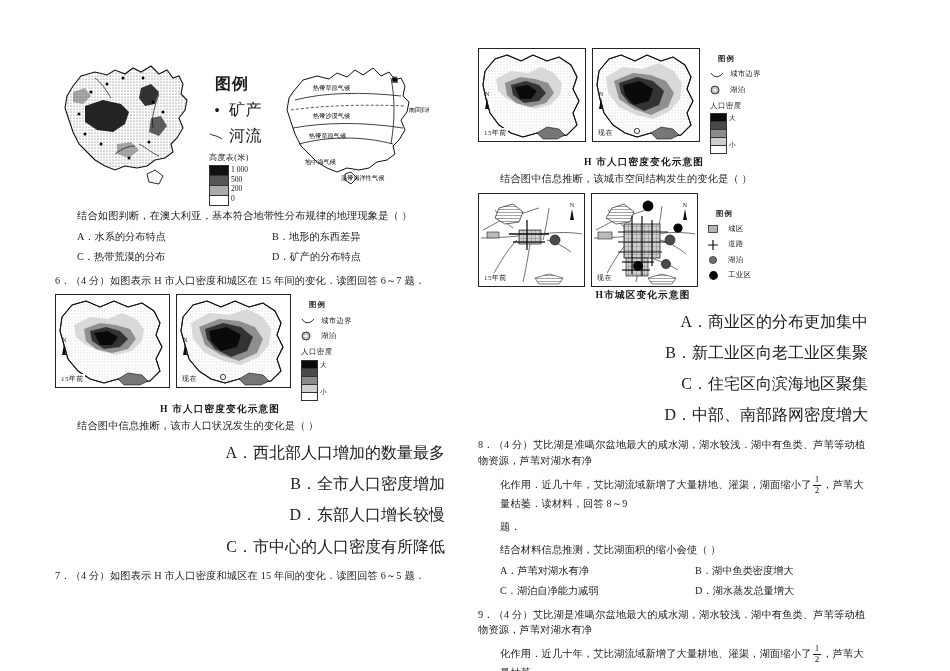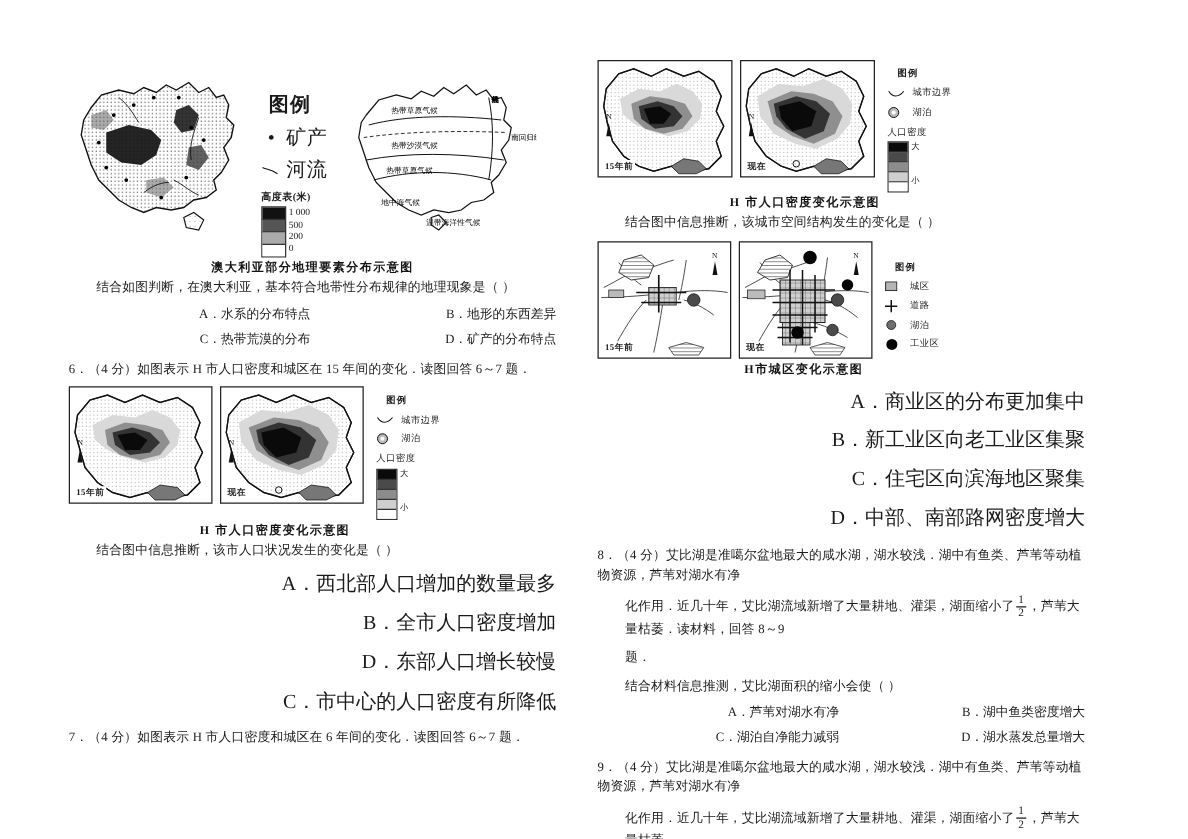--- a/index.html
+++ b/index.html
@@ -40,21 +40,20 @@
   .qtext.indent { text-indent: 0; padding-left: 22px; }
   .opts {
     margin: 4px 0 6px 0;
     padding-left: 22px;
   }
   .opt-row {
     display: flex;
     font-size: 10.2px;
     line-height: 1.95;
     color: #1b1b1b;
-    text-align: right;
   }
   .opt-row > span { display: block; }
   .opt-a { width: 188px; }
   .opt-b { width: 190px; margin-left: 24px; }
   .opt-single {
     font-size: 16px;
     line-height: 1.95;
     color: #1b1b1b;
     text-align: right;
   }
@@ -73,21 +72,21 @@
   .map-box {
     border: 1px solid #222;
     background: #fff;
     position: relative;
     overflow: hidden;
   }
   .corner-label {
     position: absolute;
     left: 4px; bottom: 3px;
     font-size: 7px;
-    font-weight: bold;
+    font-weight: normal;
     background: #fff;
     padding: 0 1px;
     letter-spacing: .4px;
   }
   .compass {
     position: absolute;
     font-size: 6px;
     text-align: center;
     line-height: 1;
   }
@@ -108,21 +107,21 @@
   .leg-sym { width: 16px; text-align: center; margin-right: 4px; flex: none; }
   .leg-label { letter-spacing: .4px; }
 
   .dens-title { font-size: 7.4px; letter-spacing: .5px; margin: 6px 0 2px 0; }
   .dens-scale { display: flex; align-items: flex-start; }
   .dens-bars { width: 15px; border: 1px solid #333; }
   .dens-bars div { height: 7px; border-bottom: 1px solid #333; }
   .dens-bars div:last-child { border-bottom: none; }
   .dens-ends { font-size: 6.6px; margin-left: 2px; display:flex; flex-direction: column; justify-content: space-between; height: 36px;}
 
-  .elev-title { font-size: 8px; font-weight: bold; letter-spacing: .4px; }
+  .elev-title { font-size: 8px; font-weight: normal; letter-spacing: .4px; }
   .elev-wrap { display:flex; margin-top: 2px; }
   .elev-bars { width: 18px; border: 1px solid #333; }
   .elev-bars div { height: 9px; border-bottom: 1px solid #333; }
   .elev-bars div:last-child { border-bottom: none; }
   .elev-vals { font-size: 7.6px; line-height: 9.6px; margin-left: 2px; }
 
   
   .aus-wrap { display:flex; align-items: flex-start; }
   .aus-legend { padding-top: 26px; padding-left: 4px; width: 70px;}
   .aus-legend .legend-title { padding-left: 6px; }
@@ -239,21 +238,20 @@
           <text x="34" y="42" font-size="6.2" font-family="Liberation Serif, serif">热带草原气候</text>
           <text x="34" y="70" font-size="6.2" font-family="Liberation Serif, serif">热带沙漠气候</text>
           <text x="30" y="90" font-size="6.2" font-family="Liberation Serif, serif">热带草原气候</text>
           <text x="116" y="24" font-size="5.8" font-family="Liberation Serif, serif" writing-mode="tb">热带雨林气候</text>
           <text x="26" y="116" font-size="6.2" font-family="Liberation Serif, serif">地中海气候</text>
           <text x="62" y="132" font-size="6.2" font-family="Liberation Serif, serif">温带海洋性气候</text>
           <text x="130" y="64" font-size="6" font-family="Liberation Serif, serif">南回归线</text>
           <path d="M66,126 L72,124 L78,130 L72,136 L66,132 Z" fill="none" stroke="#111" stroke-width="0.9"></path>
         </svg>
       </div>
-      <div class="fig-caption">澳大利亚部分地理要素分布示意图</div>
     </div>
 
     <p class="qtext indent">结合如图判断，在澳大利亚，基本符合地带性分布规律的地理现象是（      ）</p>
     <div class="opts">
       <div class="opt-row">
         <span class="opt-a">A．水系的分布特点</span>
         <span class="opt-b">B．地形的东西差异</span>
       </div>
       <div class="opt-row">
         <span class="opt-a">C．热带荒漠的分布</span>
@@ -350,21 +348,21 @@
     </div>
 
     <p class="qtext indent">结合图中信息推断，该市人口状况发生的变化是（      ）</p>
     <div class="opts">
       <div class="opt-single">A．西北部人口增加的数量最多</div>
       <div class="opt-single">B．全市人口密度增加</div>
       <div class="opt-single">D．东部人口增长较慢</div>
       <div class="opt-single">C．市中心的人口密度有所降低</div>
     </div>
 
-    <p class="qtext" style="margin-top:6px;">7．（4 分）如图表示 H 市人口密度和城区在 6 年间的变化．读图回答 6～7 题．</p>
+    <p class="qtext" style="margin-top:6px;">7．（4 分）如图表示 H 市人口密度和城区在 15 年间的变化．读图回答 6～5 题．</p>
   </div>
 
   <div class="col col-right">
 
     <div class="fig">
       <div class="map-row">
         <div class="map-box" style="width:106px;height:92px;">
           <svg width="106" height="92" viewBox="0 0 106 92">
             <defs>
               <pattern id="sp2" width="3" height="3" patternUnits="userSpaceOnUse">

